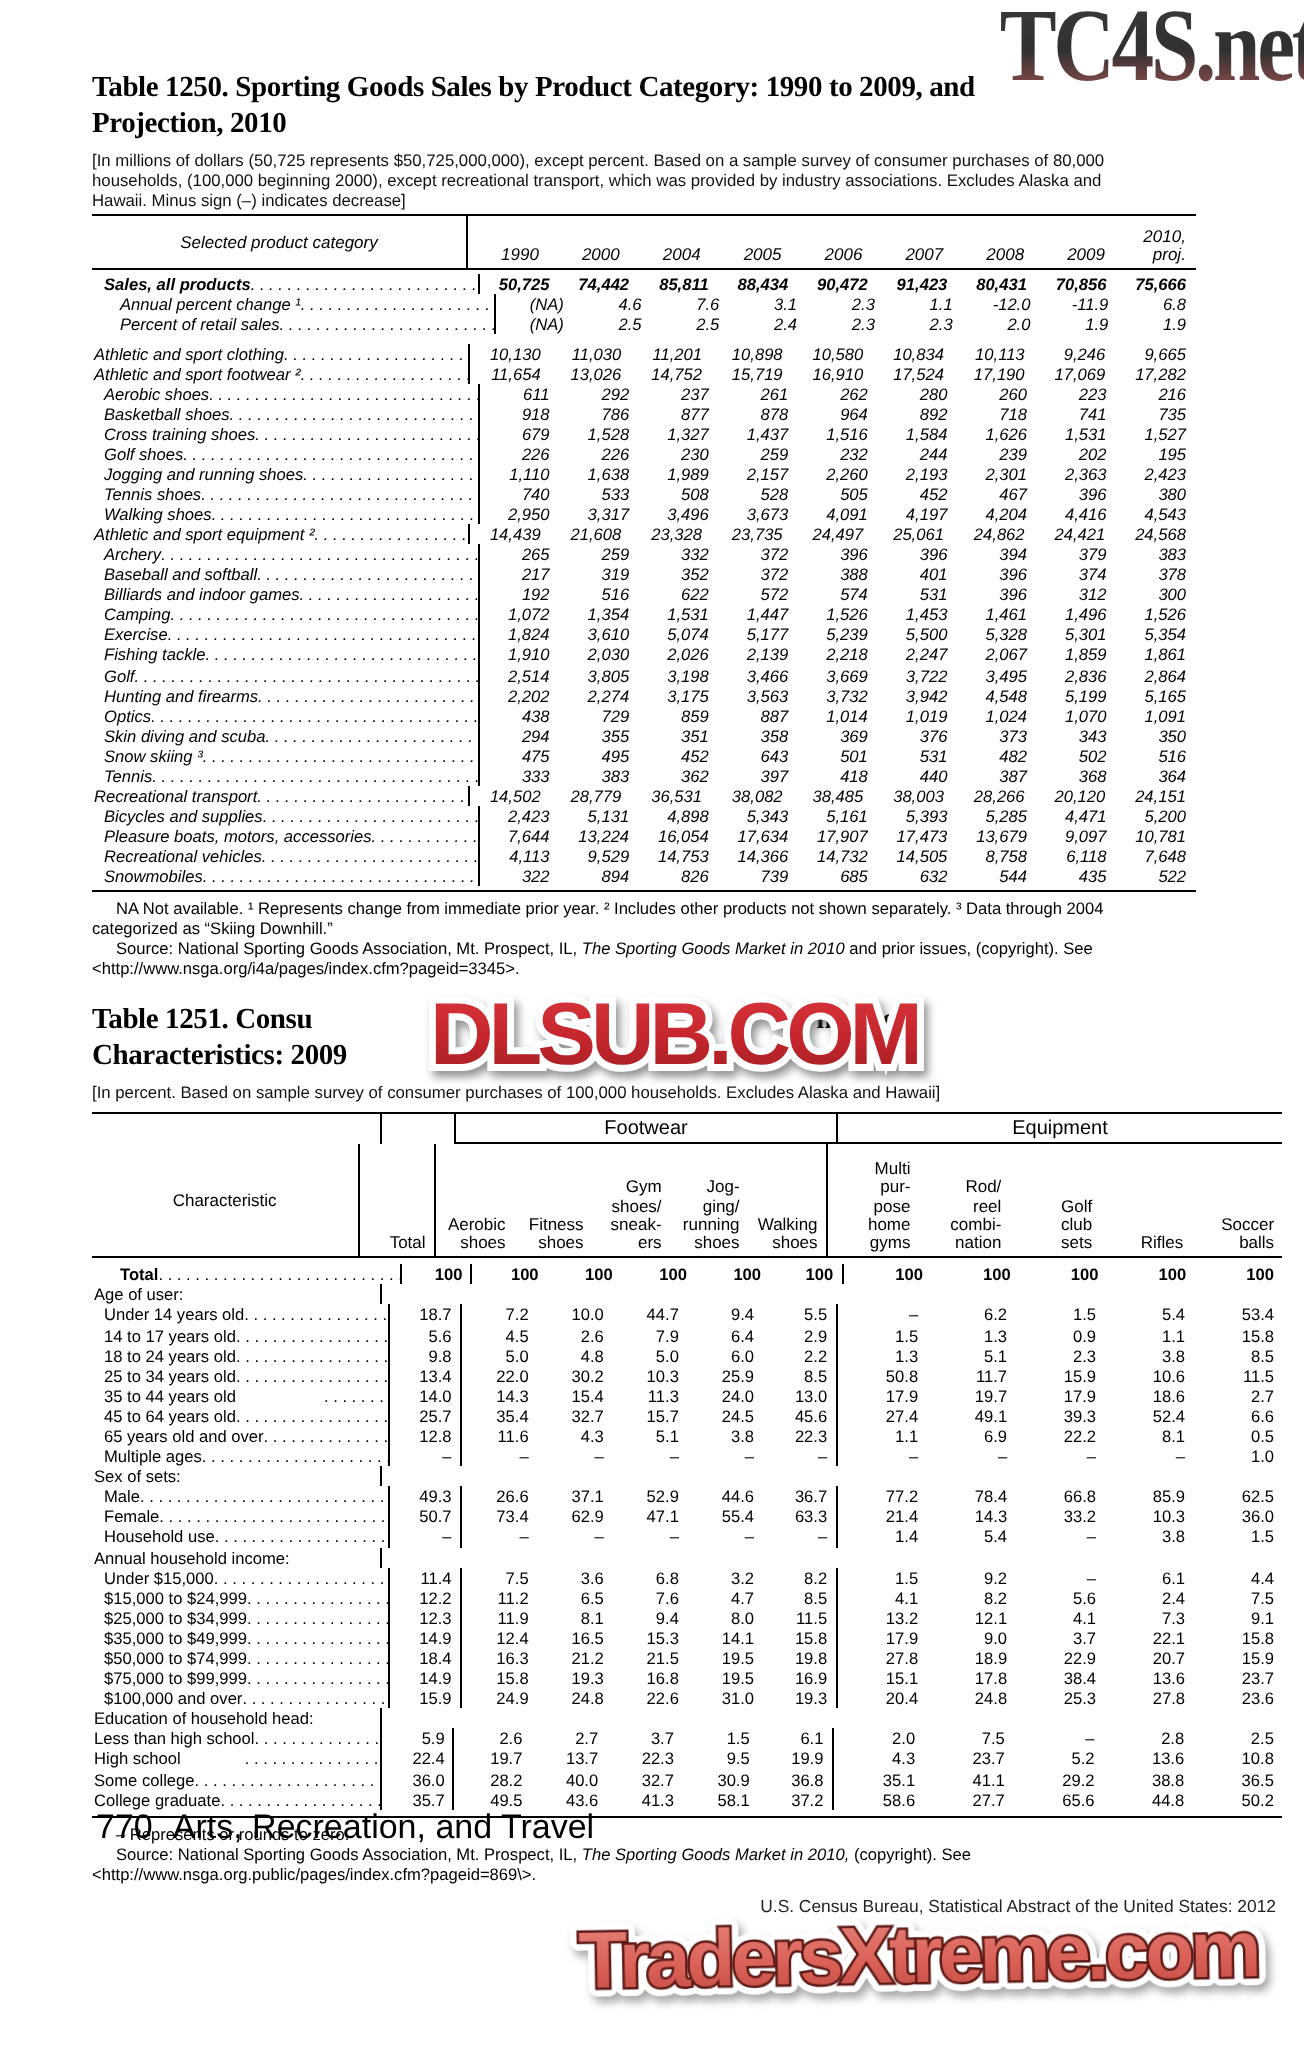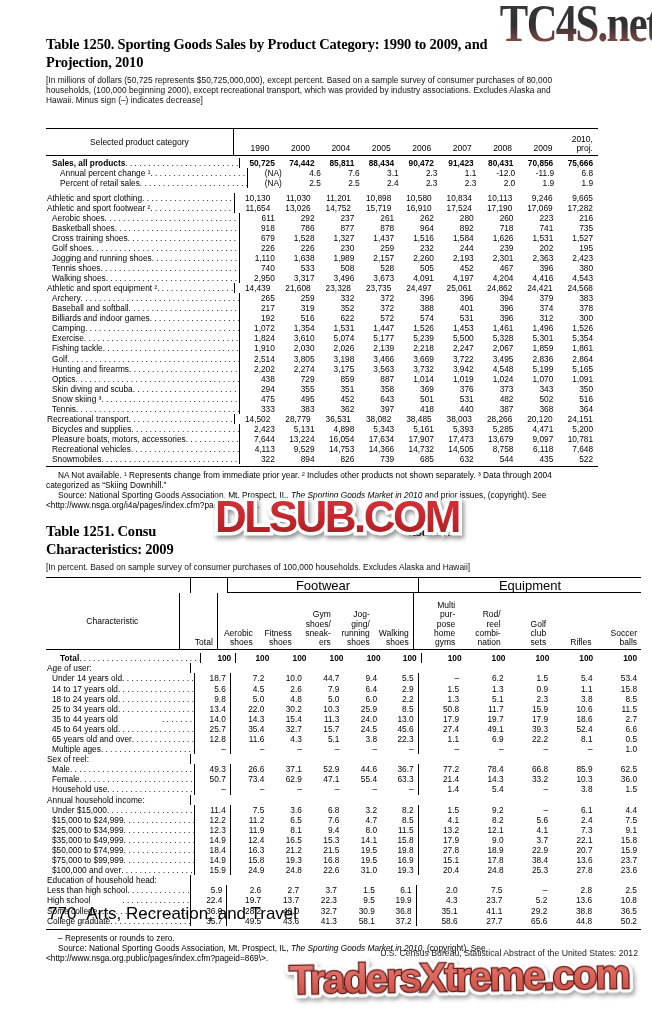--- a/index.html
+++ b/index.html
@@ -17,21 +17,21 @@
   #wm-mid{position:absolute;left:172px;top:486px;z-index:6;}
   #wm-bot{position:absolute;left:266px;top:944px;z-index:6;}
 
   
   #doc{position:absolute;left:46px;top:36px;width:596px;z-index:2;}
   .h-title{font-family:"Liberation Serif",serif;font-weight:bold;font-size:14.5px;
     line-height:17.5px;letter-spacing:-.2px;margin:0;}
   .note{font-size:8.4px;line-height:10.2px;margin:4px 0 0 0;width:520px;color:#111;}
 
   
-  #t1250{width:552px;margin-top:22px;border-top:1.5px solid #000;border-bottom:1.5px solid #000;}
+  #t1250{width:552px;margin-top:1px;border-top:1.5px solid #000;border-bottom:1.5px solid #000;font-style:italic;}
   #t1250-head{display:flex;border-bottom:1.5px solid #000;height:26px;font-size:8.5px;}
   #t1250-head .lc0{width:187px;border-right:1px solid #000;display:flex;align-items:center;justify-content:center;}
   #t1250-years{flex:1;display:flex;align-items:flex-end;}
   .hy{flex:1;text-align:right;padding:0 5px 2px 0;}
   .hy .l2{line-height:9px;}
   #t1250-body{padding:2px 0 2px 0;font-size:8.3px;}
   .row{display:flex;align-items:baseline;height:10.05px;line-height:10.05px;}
   .row.gap{margin-top:5px;}
   .row.bold{font-weight:bold;}
   .lc{width:187px;border-right:1px solid #000;display:flex;overflow:hidden;align-self:stretch;align-items:baseline;}
@@ -41,21 +41,21 @@
   .vc{flex:1;text-align:right;padding-right:5px;white-space:nowrap;}
 
   .fn{font-size:8.3px;line-height:10px;margin:3px 0 0 0;text-indent:12px;width:545px;}
   .fn.src{margin-top:0;}
 
   
   #sec2{margin-top:13px;}
   #t1251-title1{display:flex;}
   #t1251-spacer{width:252px;}
   #t1251{width:595px;margin-top:5px;border-top:1px solid #000;border-bottom:1.5px solid #000;font-size:8.3px;}
-  #g-row{display:flex;height:15px;font-size:13px;}
+  #g-row{display:flex;height:15px;font-size:10px;}
   #g-row .sp1{width:144px;border-right:1px solid #000;}
   #g-row .sp2{width:36px;border-right:1px solid #000;}
   .grp{display:flex;align-items:center;justify-content:center;border-bottom:1px solid #000;}
   #g-fw{width:190px;border-right:1px solid #000;}
   #g-eq{flex:1;}
   #h-row{display:flex;height:56px;border-bottom:1.5px solid #000;font-size:8.5px;}
   #h-row .hc-lab{width:144px;border-right:1px solid #000;display:flex;align-items:center;justify-content:center;}
   .hc{display:flex;flex-direction:column;justify-content:flex-end;align-items:flex-end;
       padding:0 4px 2px 0;line-height:9.2px;text-align:right;}
   .w-tot{width:36px;}.w-fw{width:38px;}.w-eq{width:45px;}
@@ -795,21 +795,21 @@
               <div class="vc2 w-fw">–</div>
               <div class="vc2 w-fw br">–</div>
               <div class="vc2 w-eq">–</div>
               <div class="vc2 w-eq">–</div>
               <div class="vc2 w-eq">–</div>
               <div class="vc2 w-eq">–</div>
               <div class="vc2 w-eq">1.0</div>
             </div>
             <div class="row2">
               <div class="lc2" style="padding-left: 1px;">
-                <span class="lbl">Sex of reel:</span>
+                <span class="lbl">Sex of sets:</span>
               </div>
               <div class="vc2 w-tot br"></div>
               <div class="vc2 w-fw"></div>
               <div class="vc2 w-fw"></div>
               <div class="vc2 w-fw"></div>
               <div class="vc2 w-fw"></div>
               <div class="vc2 w-fw br"></div>
               <div class="vc2 w-eq"></div>
               <div class="vc2 w-eq"></div>
               <div class="vc2 w-eq"></div>

